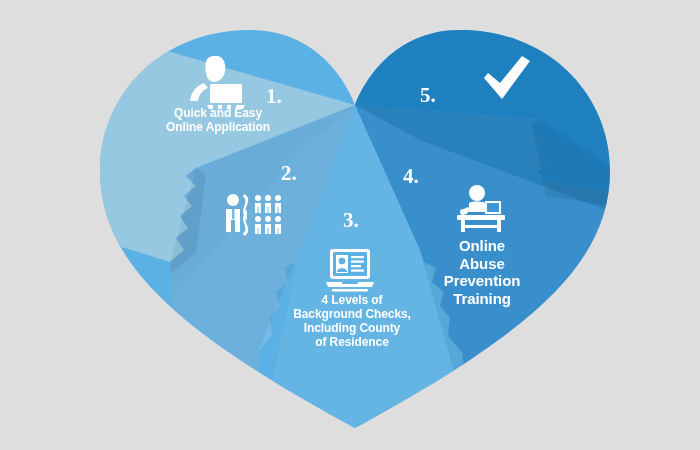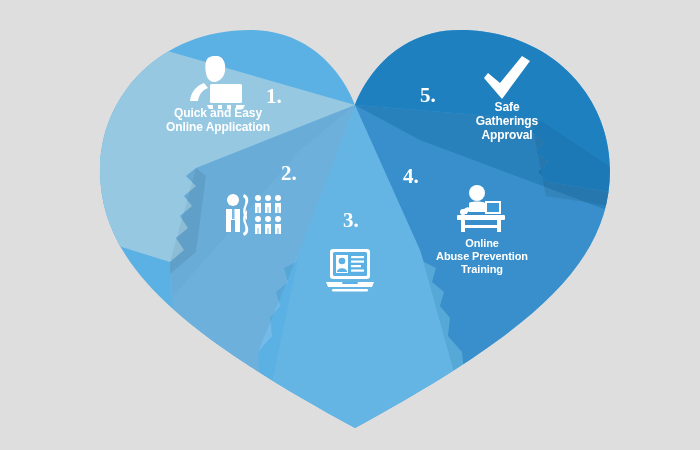--- a/index.html
+++ b/index.html
@@ -41,21 +41,21 @@
   #num-2 { left:281px; top:163px; }
   #icon-2 { left:222px; top:192px; width:62px; height:46px; }
   #lbl-2 { left:198px; top:235px; width:110px; font-size:12px; }
 
   #num-3 { left:343px; top:210px; }
   #icon-3 { left:324px; top:248px; width:52px; height:44px; }
   #lbl-3 { left:284px; top:293px; width:136px; font-size:12px; }
 
   #num-4 { left:403px; top:166px; }
   #icon-4 { left:455px; top:185px; width:52px; height:48px; }
-  #lbl-4 { left:420px; top:237px; width:124px; font-size:11px; }
+  #lbl-4 { left:420px; top:237px; width:124px; font-size:15px; }
 
   #num-5 { left:420px; top:85px; }
   #icon-5 { left:480px; top:56px; width:52px; height:46px; }
   #lbl-5 { left:464px; top:100px; width:86px; font-size:12px; }
 </style>
 </head>
 <body style="background: rgb(222, 222, 222);">
 
 <div id="stage" style="background: rgb(222, 222, 222);">
 
@@ -190,20 +190,24 @@
         <rect x="27" y="12.5" width="13" height="2.2"></rect>
         <rect x="27" y="17" width="10" height="2.2"></rect>
         <rect x="27" y="21.5" width="13" height="2.2"></rect>
       </g>
 
       <path d="M2,34 L50,34 L48,39 L4,39 Z" fill="#ffffff"></path>
       <rect x="18" y="34" width="16" height="2" rx="1" fill="#5bb1e3"></rect>
       <rect x="8" y="41" width="36" height="2.5" rx="1.2" fill="#ffffff"></rect>
     </svg>
   </div>
+  <div class="seg-label" id="lbl-3">4 Levels of
+Background Checks,
+Including County
+of Residence</div>
 
   <div class="seg-num" id="num-4">4.</div>
   <div class="seg-icon" id="icon-4">
     <svg viewBox="0 0 52 48" width="52" height="48">
 
       <circle cx="22" cy="8" r="8" fill="#ffffff"></circle>
 
       <path d="M14,18 C16,16 28,16 30,18 L30,27 L14,27 Z" fill="#ffffff"></path>
 
       <path d="M13,22 C8,24 6,26 6,29 L12,29 C12,27 14,26 16,25 Z" fill="#ffffff"></path>
@@ -222,17 +226,14 @@
   <div class="seg-label" id="lbl-4">Online
 Abuse Prevention
 Training</div>
 
   <div class="seg-num" id="num-5">5.</div>
   <div class="seg-icon" id="icon-5">
     <svg viewBox="0 0 52 46" width="52" height="46">
       <path d="M4,22 L8,17 L20,27 L42,0 L50,5 L22,43 Z" fill="#ffffff"></path>
     </svg>
   </div>
-  <div class="seg-label" id="lbl-5">Safe
-Gatherings
-Approval</div>
 
 </div>
 
 </body></html>

